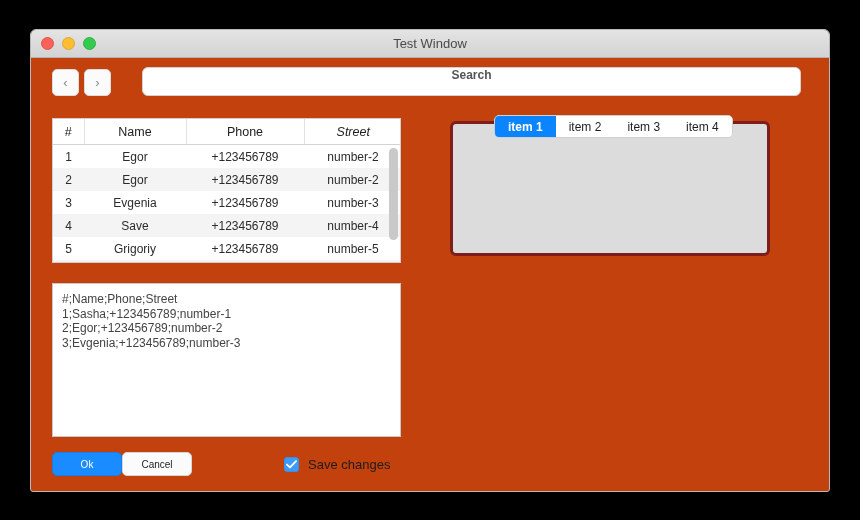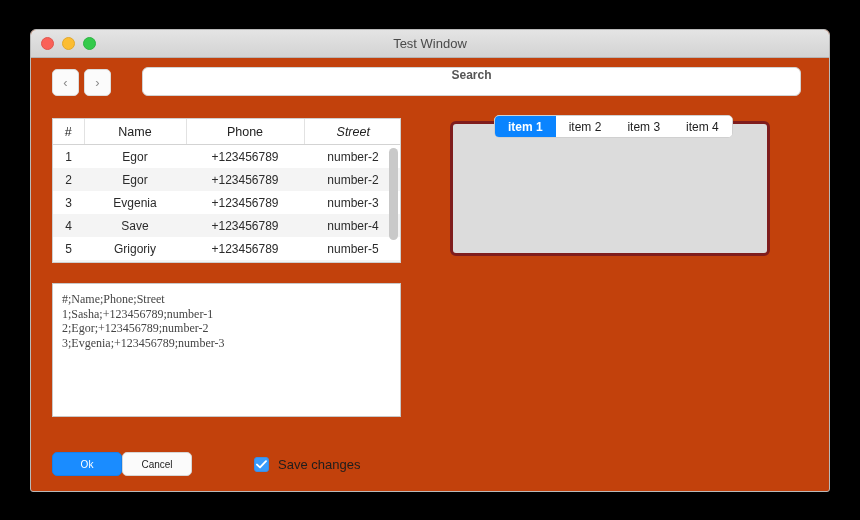--- a/index.html
+++ b/index.html
@@ -212,26 +212,26 @@
     color: #ffffff;
     font-weight: bold;
   }
 
   
   .textarea {
     position: absolute;
     left: 21px;
     top: 253px;
     width: 349px;
-    height: 134px;
+    height: 154px;
     background: #ffffff;
     border: 1px solid #c8c8c8;
     box-sizing: border-box;
     padding: 8px 9px;
-    font-family: Liberation Serif, serif;
+    font-family: Liberation Sans, sans-serif;
     font-size: 12px;
     line-height: 14.5px;
     color: #444444;
     white-space: pre;
     overflow: hidden;
   }
 
   
   .footer {
     position: absolute;
@@ -255,21 +255,21 @@
     border: 1px solid #1580ec;
     color: #ffffff;
   }
   .btn.secondary {
     width: 70px;
     background: #fbfbfb;
     border: 1px solid #d6d6d6;
     color: #1d1d1d;
   }
   .checkrow {
-    margin-left: 18px;
+    margin-left: 48px;
     display: flex;
     align-items: center;
     padding-left: 44px;
   }
   .checkbox {
     width: 15px;
     height: 15px;
     background: #3a9bfc;
     border: 1px solid #3a8ee6;
     border-radius: 3px;

